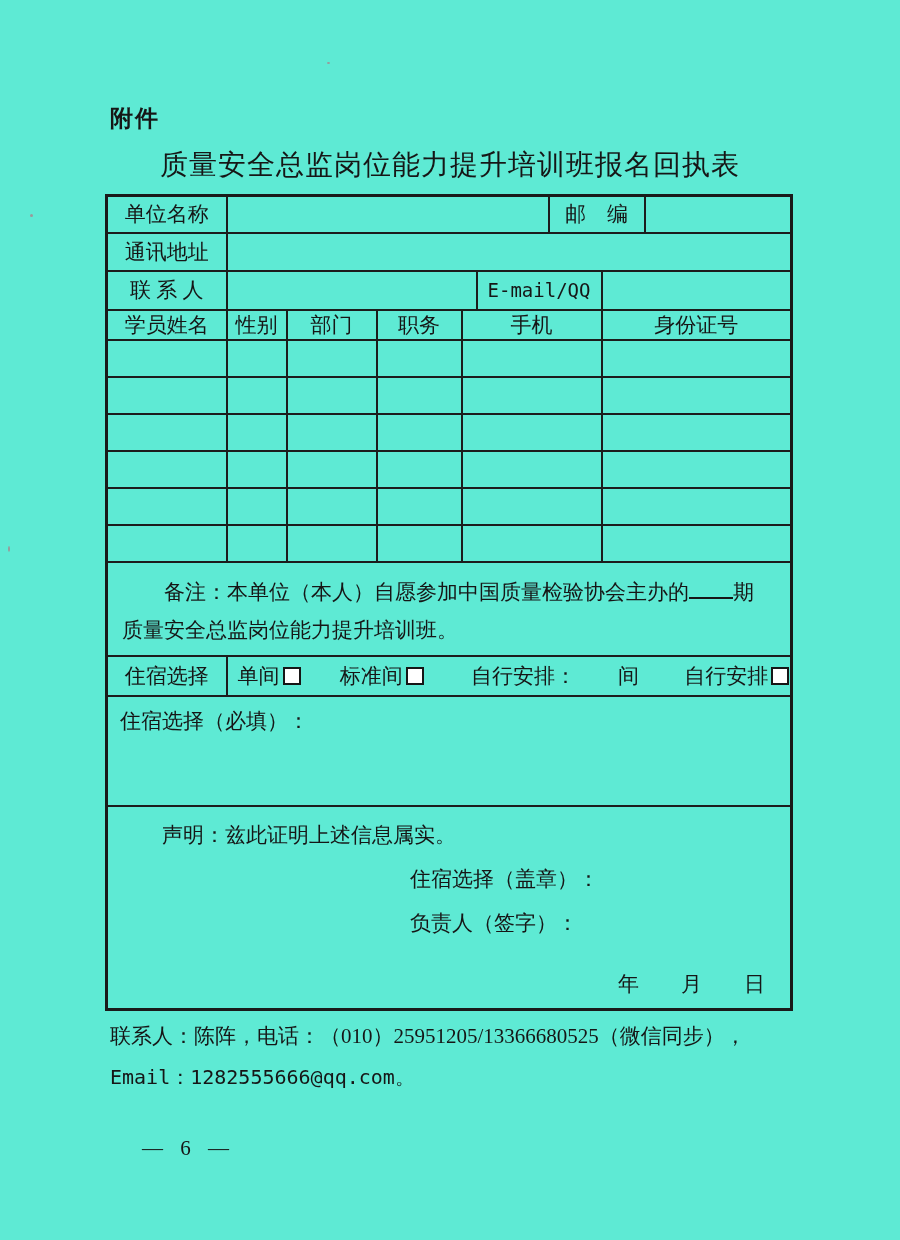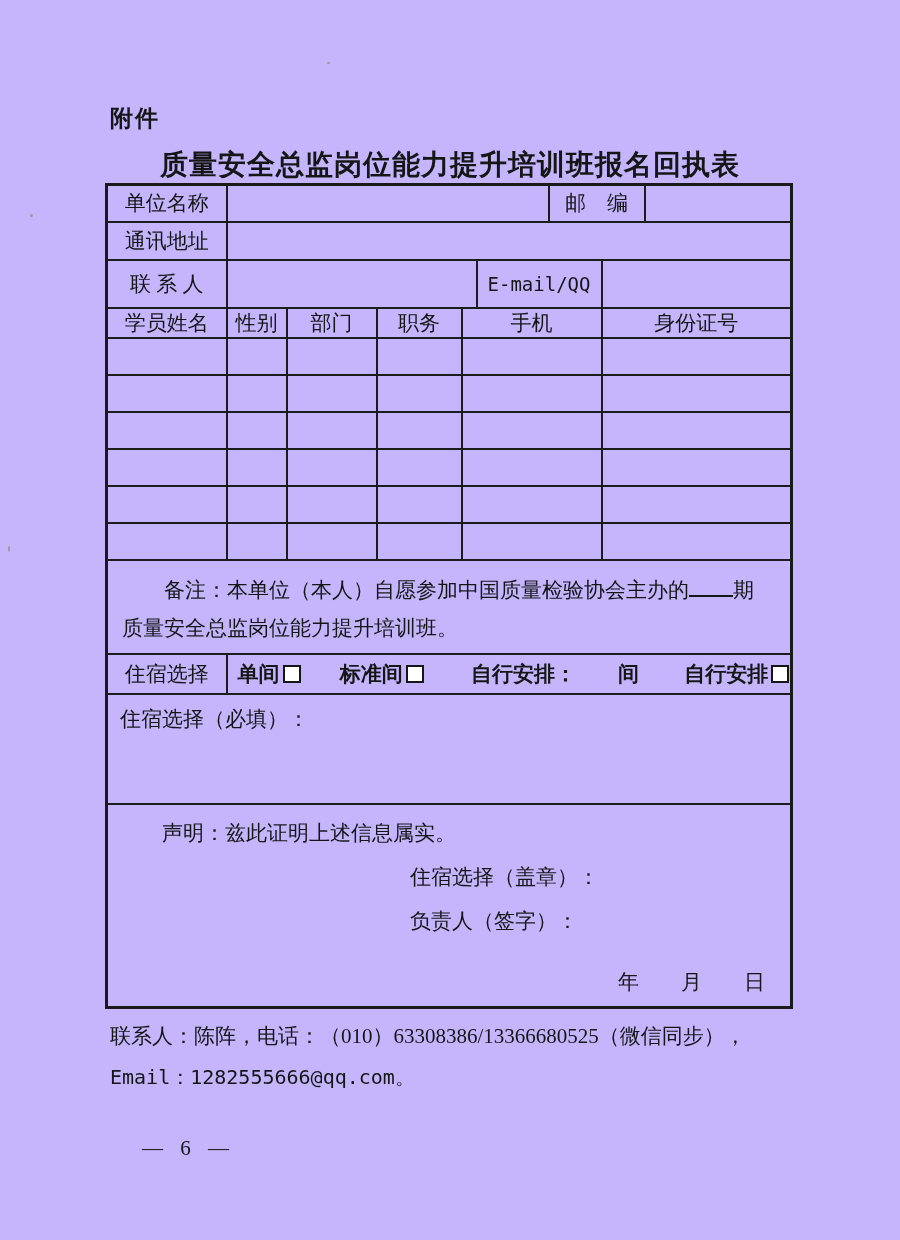--- a/index.html
+++ b/index.html
@@ -2,48 +2,48 @@
 <html><head>
 <meta charset="utf-8">
 <style>
   * { margin: 0; padding: 0; box-sizing: border-box; }
   html, body { background: #e8e8e8; }
   body { font-family: "Liberation Serif", "DejaVu Serif", serif; color: #161616; }
   .page {
     position: relative;
     width: 900px;
     height: 1240px;
-    background: #c4b5fd;
+    background: #5eead4;
     margin: 0 auto;
     overflow: hidden;
   }
   .attachment {
     position: absolute;
     left: 110px;
     top: 103px;
     font-family: "Liberation Sans", "DejaVu Sans", sans-serif;
     font-weight: bold;
     font-size: 23px;
     letter-spacing: 2px;
   }
   .doc-title {
     position: absolute;
     left: 0;
     top: 146px;
     width: 100%;
     text-align: center;
     font-family: "Liberation Sans", "DejaVu Sans", sans-serif;
-    font-weight: bold;
+    font-weight: normal;
     font-size: 28px;
     letter-spacing: 1px;
   }
   table.form {
     position: absolute;
     left: 105px;
-    top: 183px;
+    top: 194px;
     width: 685px;
     border-collapse: collapse;
     table-layout: fixed;
     border: 3px solid #1a1a1a;
     font-size: 21px;
   }
   table.form td, table.form th {
     border: 2px solid #1c1c1c;
     padding: 0 6px;
     font-weight: normal;
@@ -65,21 +65,21 @@
   .checkbox {
     display: inline-block;
     width: 18px;
     height: 18px;
     border: 2px solid #161616;
     vertical-align: -2px;
     margin-left: 3px;
     background: #fff;
   }
   .accom-cell { white-space: nowrap; padding-left: 10px !important; }
-  .accom-opt { display: inline-block; font-weight: bold; }
+  .accom-opt { display: inline-block; }
   .qty-blank { display: inline-block; width: 42px; height: 20px; }
   .gap-a { margin-right: 34px; }
   .gap-b { margin-right: 42px; }
   .gap-c { margin-right: 40px; }
   .focus-cell { padding: 10px 12px !important; }
   .decl-cell { padding: 14px 12px 10px 12px !important; }
   .decl-statement { text-indent: 2em; }
   .decl-seal { margin-left: 290px; margin-top: 16px; }
   .decl-sign { margin-left: 290px; margin-top: 16px; }
   .decl-date { margin-left: 498px; margin-top: 33px; }
@@ -133,21 +133,21 @@
       <td colspan="5"></td>
       <td colspan="2" class="lbl">邮　编</td>
       <td></td>
     </tr>
 
     <tr style="height:38px">
       <td class="lbl">通讯地址</td>
       <td colspan="8"></td>
     </tr>
 
-    <tr style="height:48px">
+    <tr style="height:39px">
       <td class="lbl">联 系 人</td>
       <td colspan="4"></td>
       <td colspan="2" class="lbl mono">E-mail/QQ</td>
       <td colspan="2"></td>
     </tr>
 
 
     <tr style="height:28px">
       <th class="hdr">学员姓名</th>
       <th class="hdr">性别</th>
@@ -233,20 +233,20 @@
       <td colspan="9" class="decl-cell cell-top">
         <div class="decl-statement">声明：兹此证明上述信息属实。</div>
         <div class="decl-seal">住宿选择（盖章）：</div>
         <div class="decl-sign">负责人（签字）：</div>
         <div class="decl-date">年　　月　　日</div>
       </td>
     </tr>
   </tbody>
     </table>
 
-  <div class="footer-contact">联系人：陈阵，电话：（010）63308386/13366680525（微信同步），</div>
+  <div class="footer-contact">联系人：陈阵，电话：（010）25951205/13366680525（微信同步），</div>
   <div class="footer-email">Email：1282555666@qq.com。</div>
   <div class="page-number">— 6 —</div>
 
   <div class="speck" style="left:30px; top:214px; width:3px; height:3px;"></div>
   <div class="speck" style="left:8px;  top:546px; width:2px; height:6px;"></div>
   <div class="speck" style="left:327px; top:62px; width:3px; height:2px;"></div>
 </div>
 
 </body></html>

